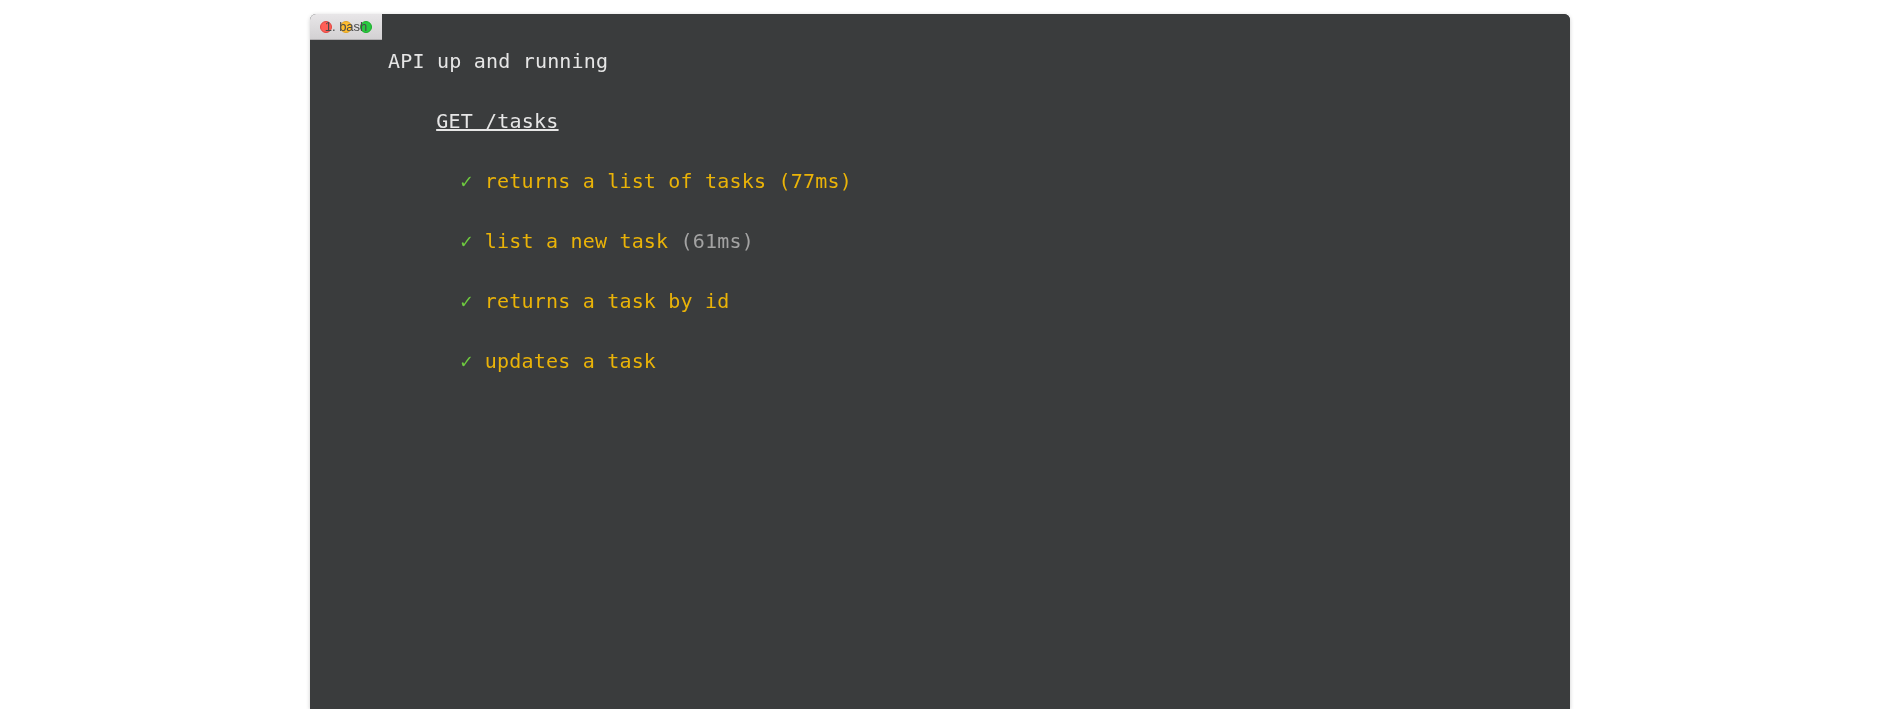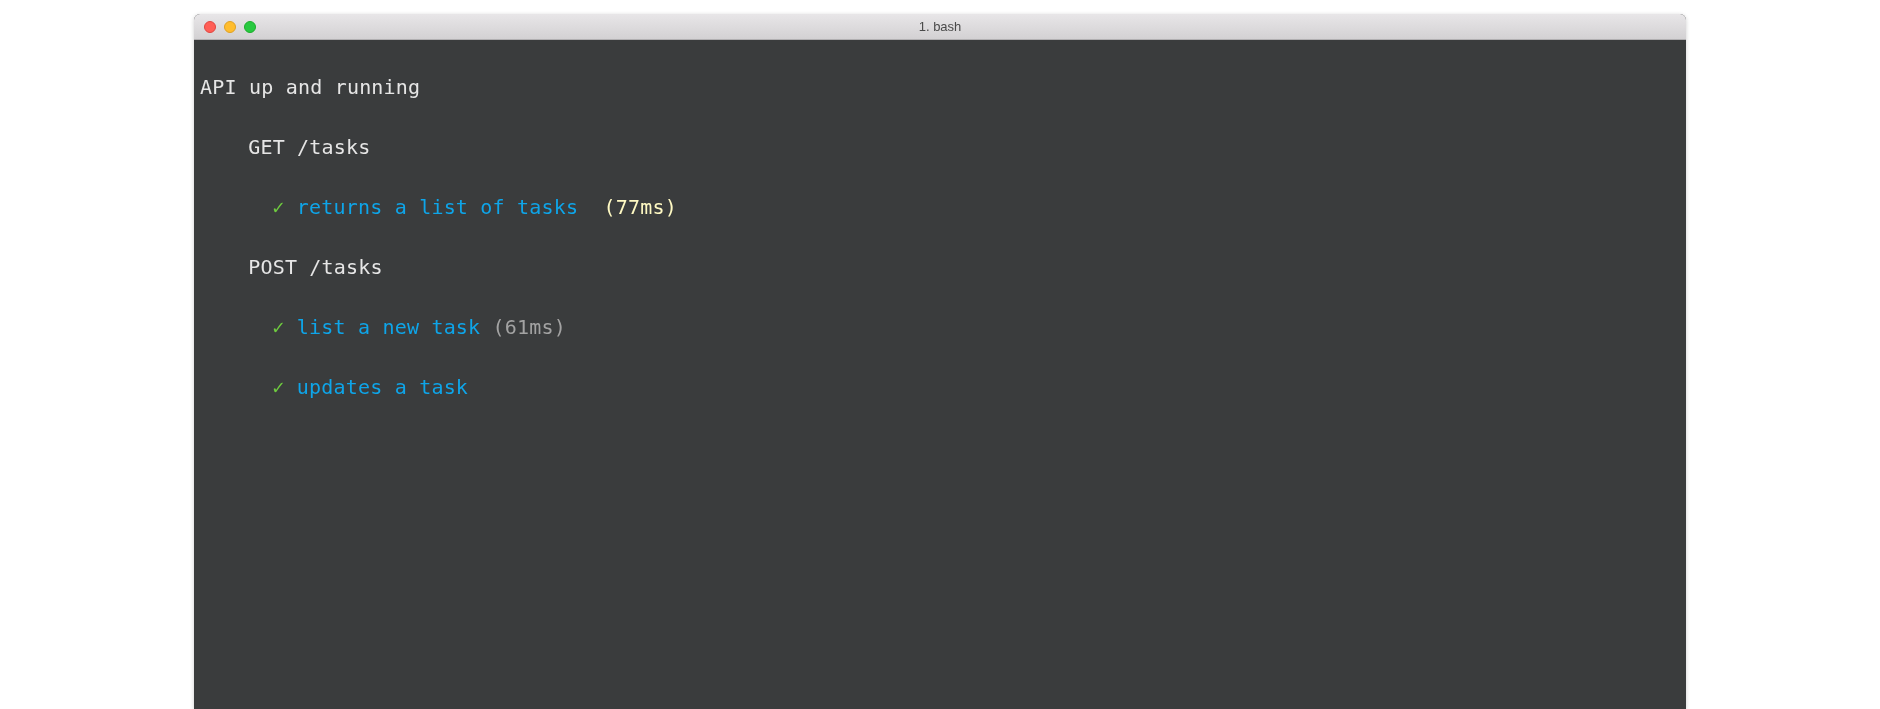--- a/index.html
+++ b/index.html
@@ -6,27 +6,27 @@
     body {
       width: 1880px;
       height: 709px;
       background: #fff;
       display: flex;
       justify-content: center;
       padding-top: 14px;
       font-family: "Menlo", "Consolas", monospace;
     }
     .window {
-      width: 1492px;
+      width: 1260px;
       background: #3a3c3d;
       border-radius: 6px 6px 0 0;
       overflow: hidden;
       box-shadow: 0 1px 4px rgba(0,0,0,0.2);
       display: flex;
-      flex-direction: column;
+      flex-direction: row;
     }
     .titlebar {
       height: 26px;
       background: linear-gradient(#e8e6e8, #d3d1d3);
       border-bottom: 1px solid #b1afb1;
       display: flex;
       align-items: center;
       padding: 0 10px;
       position: relative;
     }
@@ -56,47 +56,47 @@
       flex: 1;
       background: #3a3c3d;
       color: #e6e6e6;
       font-size: 20px;
       line-height: 30px;
       padding: 2px 6px 6px 6px;
       letter-spacing: 0.2px;
       white-space: pre;
     }
     .white  { color: #e6e6e6; text-align: center; }
-    .gray   { color: #0ea5e9; }
+    .gray   { color: #eab308; }
     .yellow { color: #a3a3a3; }
-    .red    { color: #fef9c3; margin-left: 13px; }
+    .red    { color: #eab308; }
     .ind1 { padding-left: 2ch; }
-    .ind2 { padding-left: 4ch; }
+    .ind2 { padding-left: 4ch; text-decoration: underline; }
     .ind3 { padding-left: 6ch; }
     .check { color: #6ecb3f; }
   </style>
 </head>
 <body>
 
 <div class="window">
   <div class="titlebar">
     <div class="traffic-lights">
       <div class="tl tl-close"></div>
       <div class="tl tl-min"></div>
       <div class="tl tl-max"></div>
     </div>
     <div class="title">1. bash</div>
   </div>
 
   <div class="terminal">
 <div><span class="white">API up and running</span></div>
 <div class="ind2"><span class="white">GET /tasks</span></div>
 <div class="ind3"><span class="check">✓</span> <span class="gray">returns a list of tasks</span> <span class="red">(77ms)</span></div>
-<div class="ind2"><span class="white">POST /tasks</span></div>
 <div class="ind3"><span class="check">✓</span> <span class="gray">list a new task</span> <span class="yellow">(61ms)</span></div>
+<div class="ind3"><span class="check">✓</span> <span class="gray">returns a task by id</span></div>
 <div class="ind3"><span class="check">✓</span> <span class="gray">updates a task</span></div>
 
 
 
 
 
 
 
   </div>
 </div>

